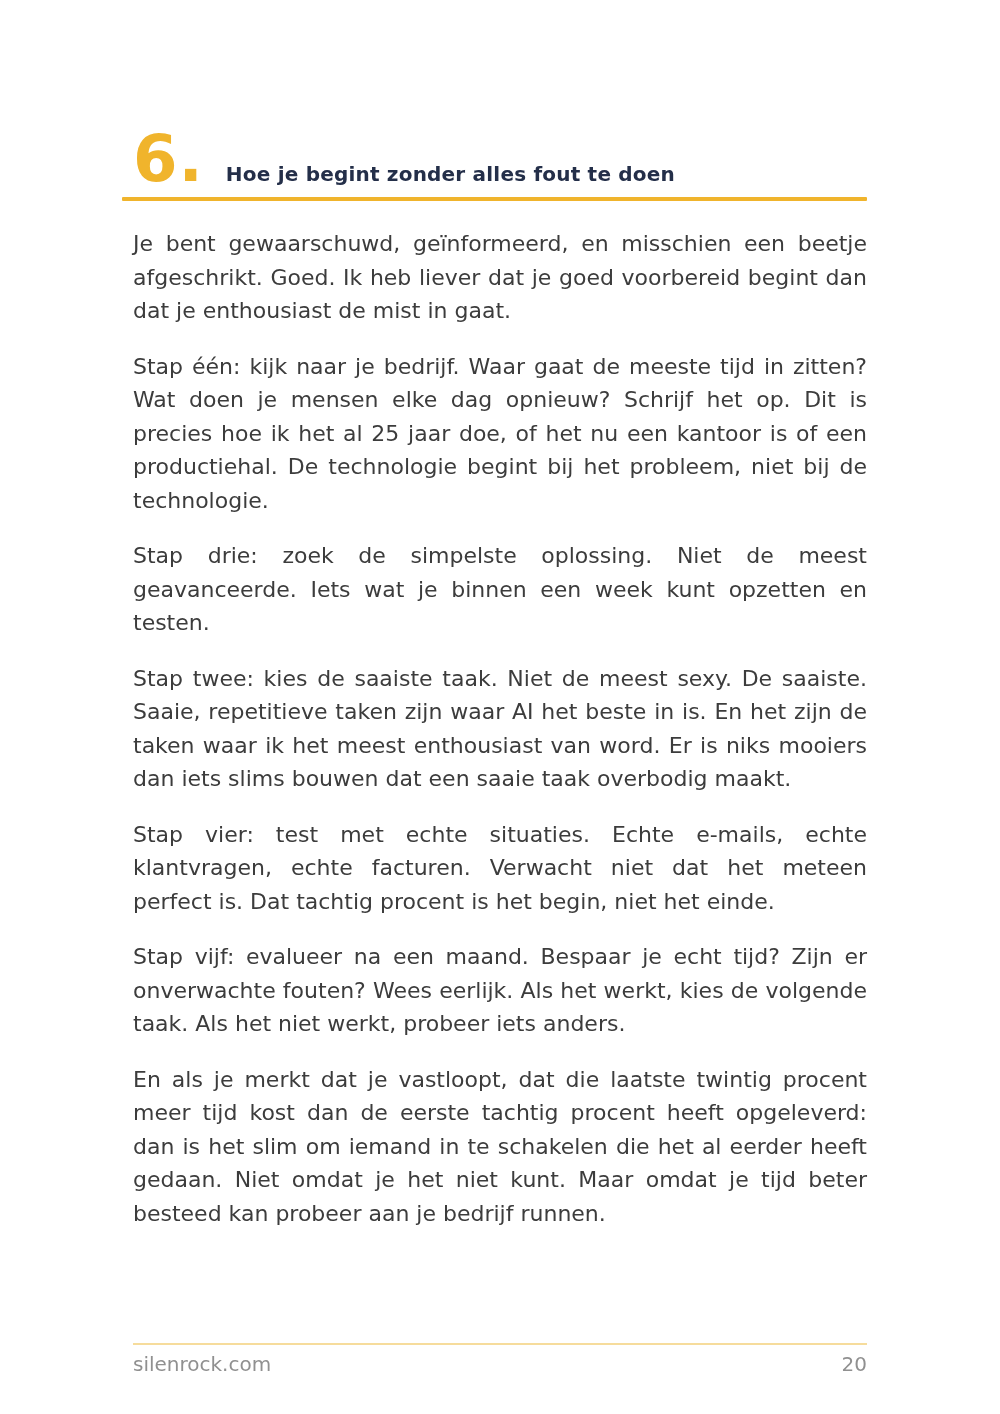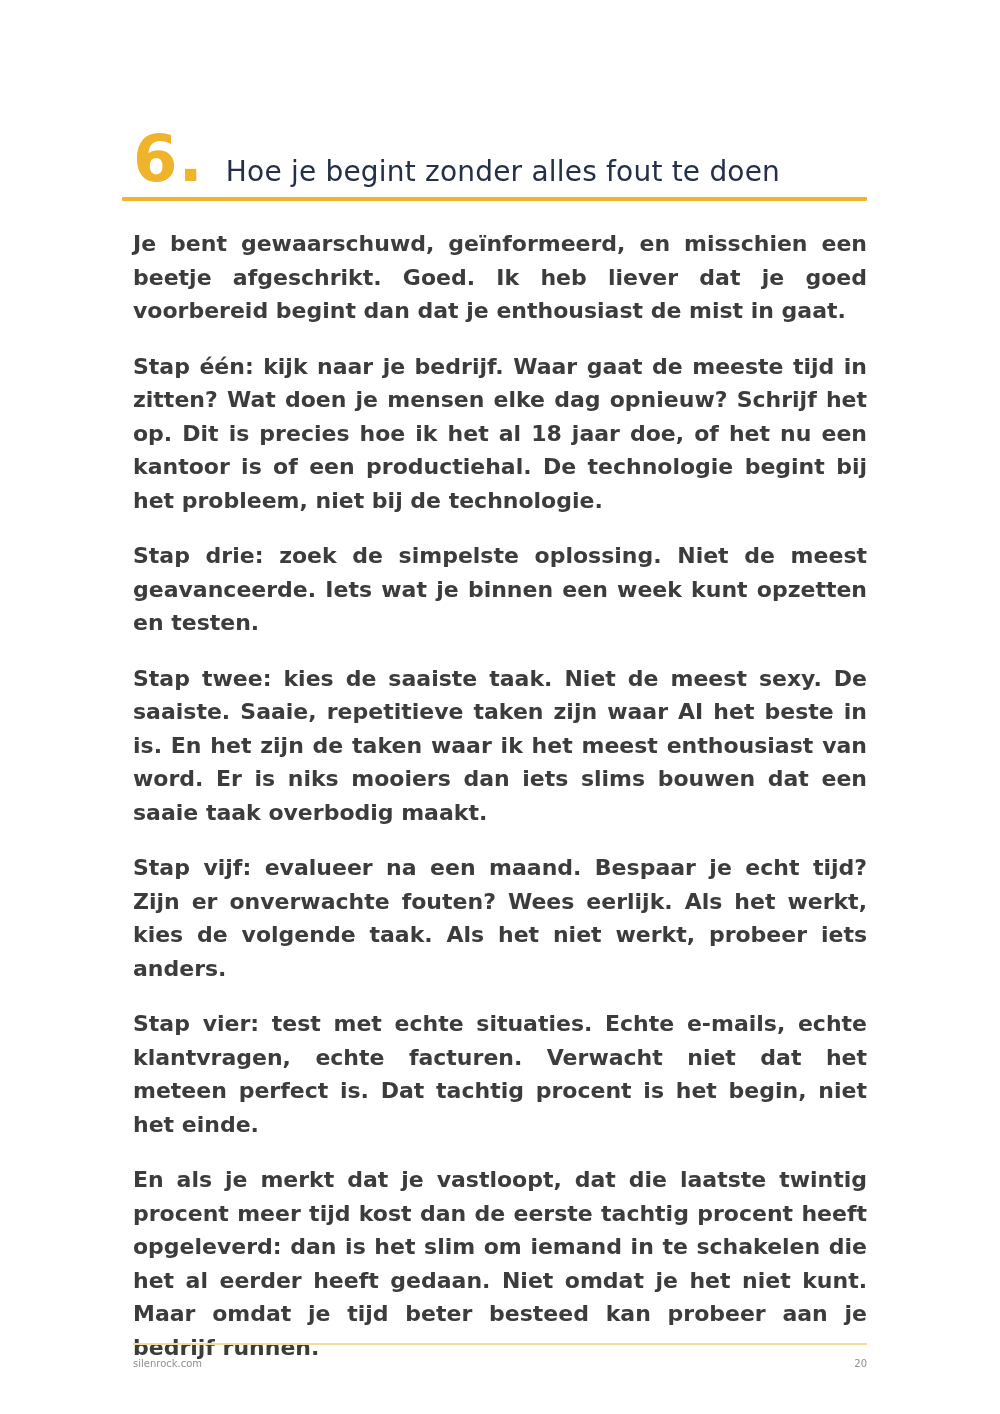--- a/index.html
+++ b/index.html
@@ -27,22 +27,22 @@
     align-items: baseline;
   }
   .chapter-number {
     font-size: 64px;
     font-weight: bold;
     line-height: 1;
     color: var(--accent-gold);
     letter-spacing: 1px;
   }
   .chapter-title {
-    font-size: 28px;
-    font-weight: normal;
+    font-size: 20px;
+    font-weight: bold;
     color: var(--heading-navy);
     margin-left: 22px;
     letter-spacing: 0.2px;
     white-space: nowrap;
     margin-top: 15px;
   }
   .title-rule {
     height: 4px;
     width: 745px;
     margin-left: -11px;
@@ -56,63 +56,62 @@
     width: 734px;
   }
   .body-text p {
     font-size: 22px;
     line-height: 33.5px;
     color: var(--body-text);
     text-align: justify;
     text-align-last: left;
     margin-bottom: 22px;
     hyphens: none;
-    font-weight: bold;
   }
   
   .page-footer {
     position: absolute;
     left: 133px;
     top: 1343px;
     width: 734px;
   }
   .footer-rule {
     height: 2px;
     width: 100%;
     background: var(--footer-rule);
   }
   .footer-row {
-    margin-top: 13px;
+    margin-top: 7px;
     display: flex;
     justify-content: space-between;
     align-items: baseline;
-    font-size: 10px;
+    font-size: 20px;
     color: var(--footer-text);
   }
 </style>
 </head>
 <body>
 
 <div class="page">
 
   <header>
     <div class="chapter-row">
       <span class="chapter-number">6.</span>
       <h1 class="chapter-title">Hoe je begint zonder alles fout te doen</h1>
     </div>
     <div class="title-rule"></div>
   </header>
 
   <main class="body-text">
     <p>Je bent gewaarschuwd, geïnformeerd, en misschien een beetje afgeschrikt. Goed. Ik heb liever dat je goed voorbereid begint dan dat je enthousiast de mist in gaat.</p>
-    <p>Stap één: kijk naar je bedrijf. Waar gaat de meeste tijd in zitten? Wat doen je mensen elke dag opnieuw? Schrijf het op. Dit is precies hoe ik het al 18 jaar doe, of het nu een kantoor is of een productiehal. De technologie begint bij het probleem, niet bij de technologie.</p>
+    <p>Stap één: kijk naar je bedrijf. Waar gaat de meeste tijd in zitten? Wat doen je mensen elke dag opnieuw? Schrijf het op. Dit is precies hoe ik het al 25 jaar doe, of het nu een kantoor is of een productiehal. De technologie begint bij het probleem, niet bij de technologie.</p>
     <p>Stap drie: zoek de simpelste oplossing. Niet de meest geavanceerde. Iets wat je binnen een week kunt opzetten en testen.</p>
     <p>Stap twee: kies de saaiste taak. Niet de meest sexy. De saaiste. Saaie, repetitieve taken zijn waar AI het beste in is. En het zijn de taken waar ik het meest enthousiast van word. Er is niks mooiers dan iets slims bouwen dat een saaie taak overbodig maakt.</p>
+    <p>Stap vier: test met echte situaties. Echte e-mails, echte klantvragen, echte facturen. Verwacht niet dat het meteen perfect is. Dat tachtig procent is het begin, niet het einde.</p>
     <p>Stap vijf: evalueer na een maand. Bespaar je echt tijd? Zijn er onverwachte fouten? Wees eerlijk. Als het werkt, kies de volgende taak. Als het niet werkt, probeer iets anders.</p>
-    <p>Stap vier: test met echte situaties. Echte e-mails, echte klantvragen, echte facturen. Verwacht niet dat het meteen perfect is. Dat tachtig procent is het begin, niet het einde.</p>
     <p>En als je merkt dat je vastloopt, dat die laatste twintig procent meer tijd kost dan de eerste tachtig procent heeft opgeleverd: dan is het slim om iemand in te schakelen die het al eerder heeft gedaan. Niet omdat je het niet kunt. Maar omdat je tijd beter besteed kan probeer aan je bedrijf runnen.</p>
   </main>
 
   <footer class="page-footer">
     <div class="footer-rule"></div>
     <div class="footer-row">
       <span>silenrock.com</span>
       <span>20</span>
     </div>
   </footer>

